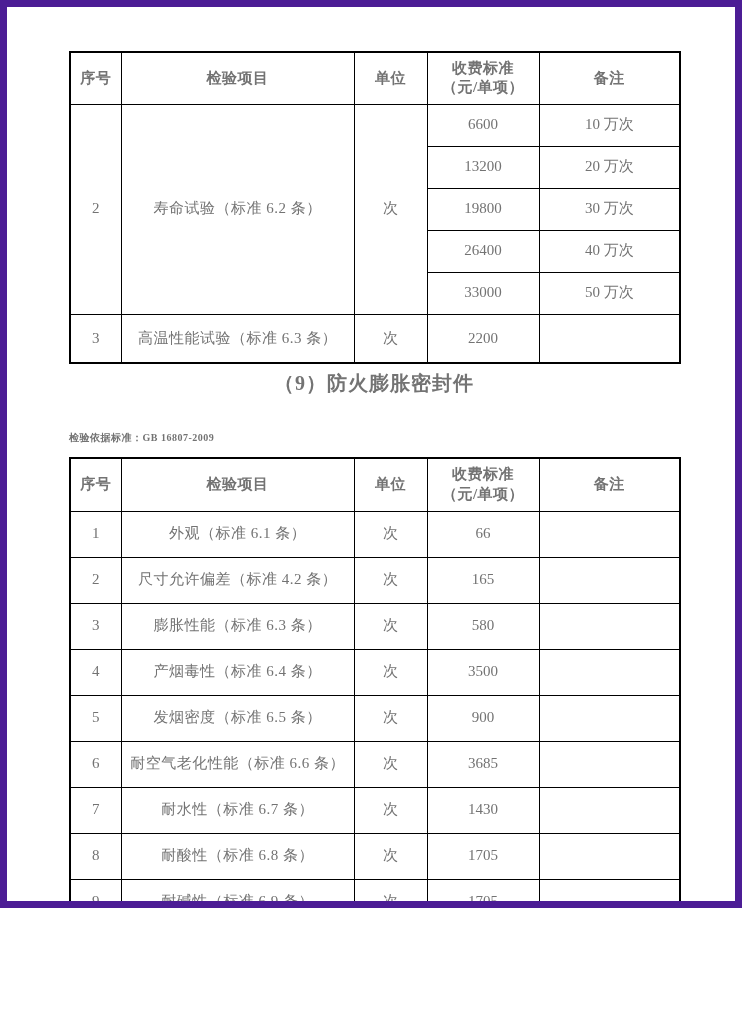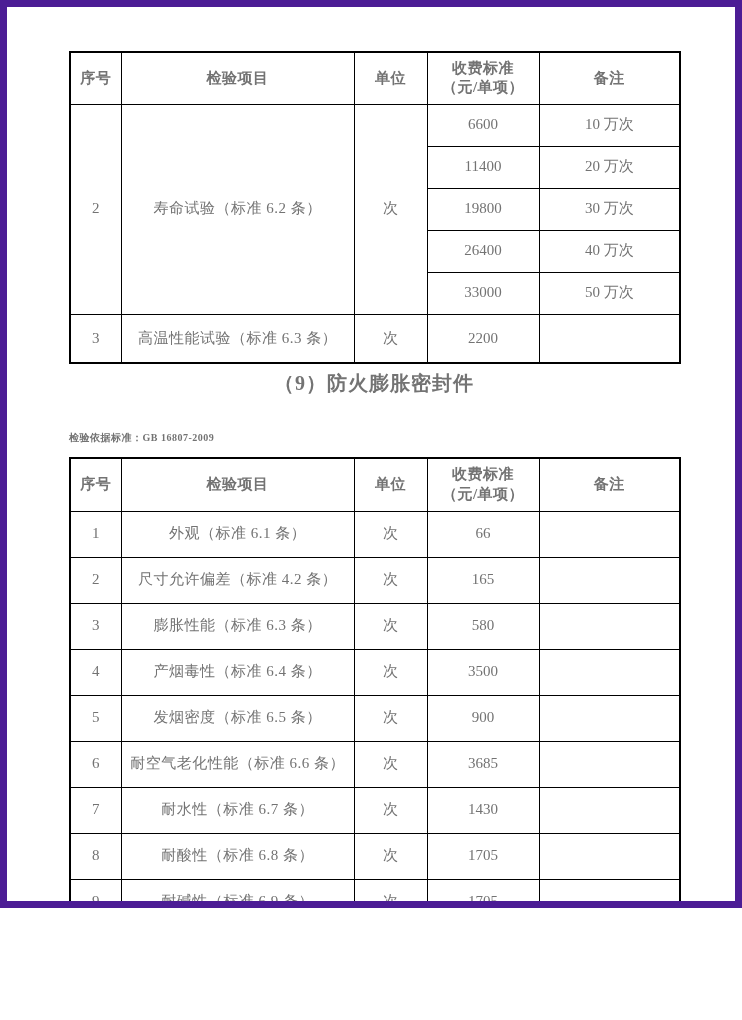--- a/index.html
+++ b/index.html
@@ -102,21 +102,21 @@
       </thead>
       <tbody>
         <tr class="tier-row">
           <td rowspan="5">2</td>
           <td rowspan="5" class="item-cell">寿命试验（标准 6.2 条）</td>
           <td rowspan="5">次</td>
           <td class="num-cell">6600</td>
           <td>10 万次</td>
         </tr>
         <tr class="tier-row">
-          <td class="num-cell">11400</td>
+          <td class="num-cell">13200</td>
           <td>20 万次</td>
         </tr>
         <tr class="tier-row">
           <td class="num-cell">19800</td>
           <td>30 万次</td>
         </tr>
         <tr class="tier-row">
           <td class="num-cell">26400</td>
           <td>40 万次</td>
         </tr>

